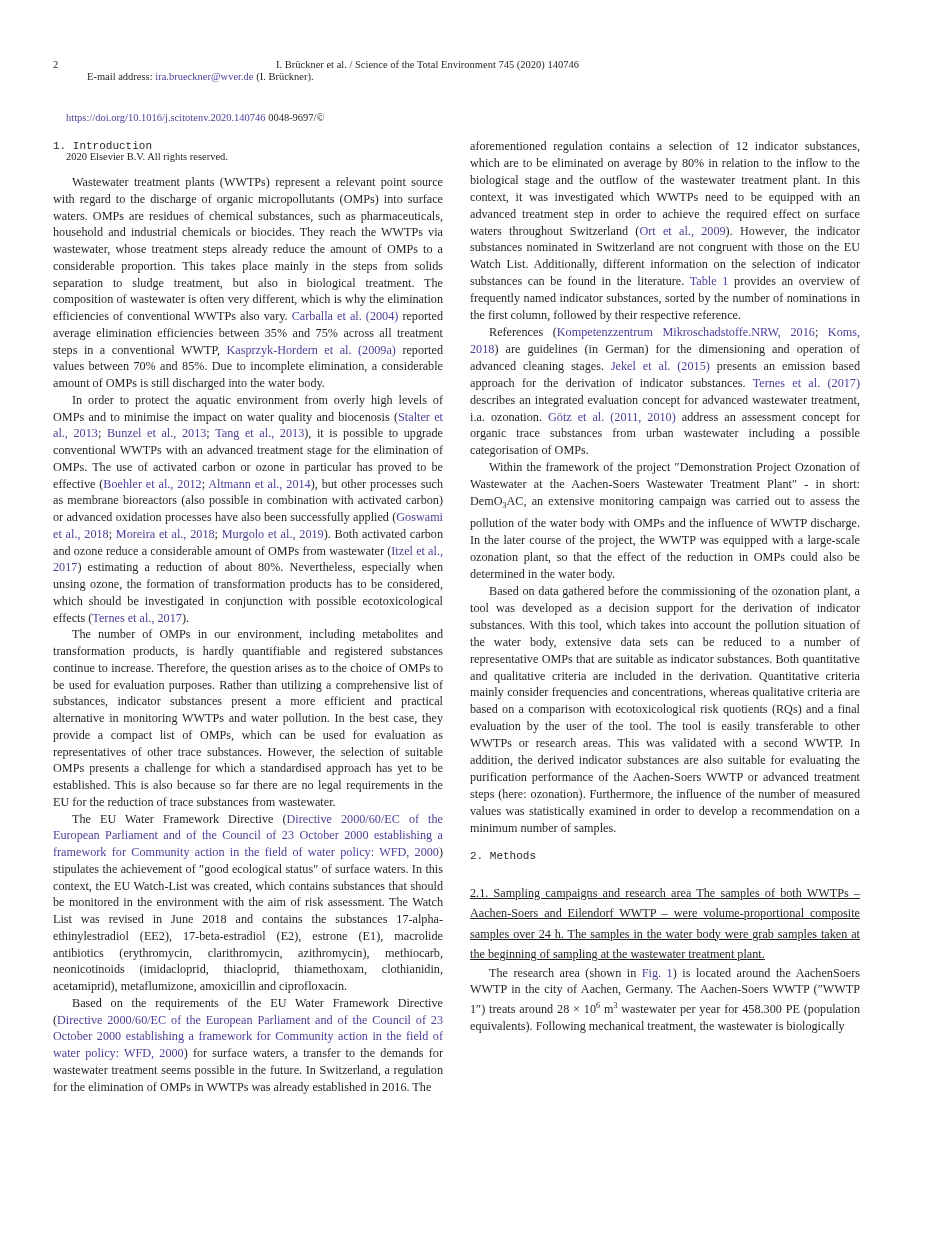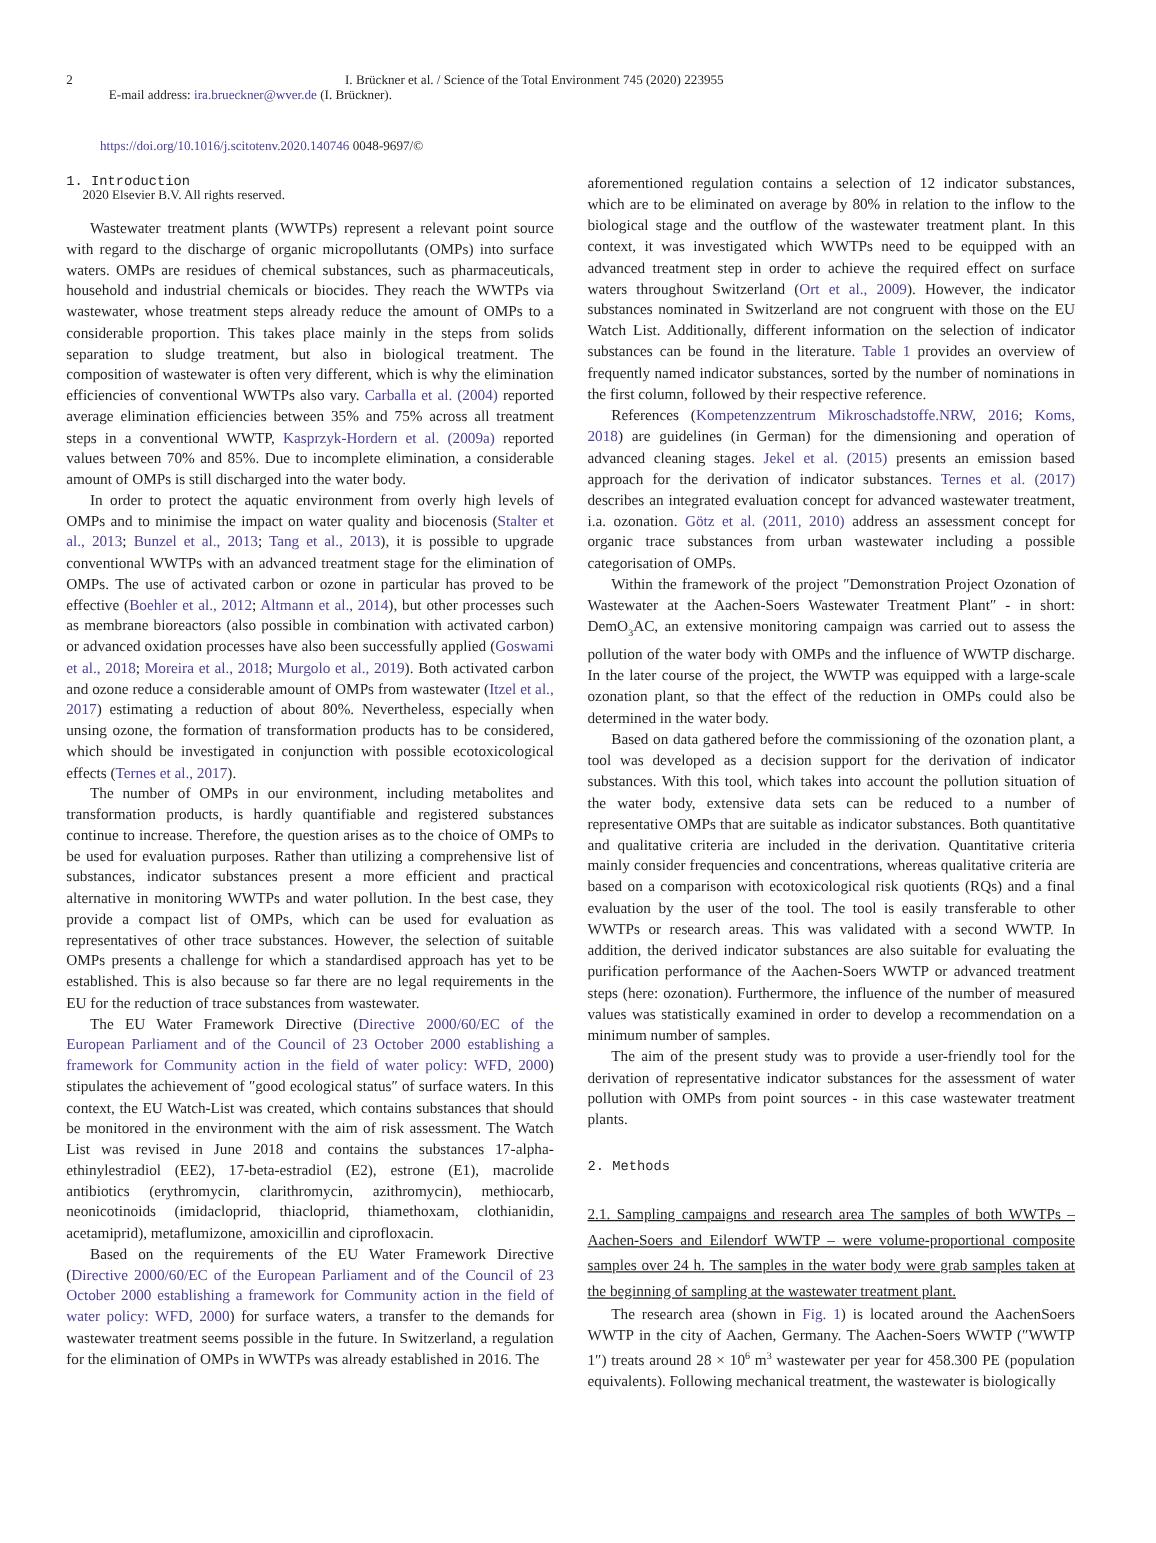--- a/index.html
+++ b/index.html
@@ -12,40 +12,39 @@
   .col p { margin:0; text-indent:19px; }
   #left { left:53px; top:174px; width:390px; line-height:16.75px; }
   #right { left:470px; top:138px; width:390px; line-height:16.9px; }
   .heading { font-family:Liberation Mono, monospace; font-size:11px; }
   #right .noindent { text-indent:0; }
 </style>
 </head>
 <body>
 
 <div class="abs small" style="left:53px;top:58px;">2</div>
-<div class="abs small" style="left:276px;top:58px;">I. Brückner et al. / Science of the Total Environment 745 (2020) 223955</div>
+<div class="abs small" style="left:276px;top:58px;">I. Brückner et al. / Science of the Total Environment 745 (2020) 140746</div>
 <div class="abs small" style="left:87px;top:70px;">
   <span>E-mail address: </span><span class="link">ira.brueckner@wver.de</span><span> (I. Brückner).</span>
 </div>
-<div class="abs small" style="left:80px;top:111px;">
+<div class="abs small" style="left:66px;top:111px;">
   <span class="link">https://doi.org/10.1016/j.scitotenv.2020.140746</span><span> 0048-9697/©</span>
 </div>
 <div class="abs small" style="left:66px;top:124px;margin-top:26px;">2020 Elsevier B.V. All rights reserved.</div>
 <div class="abs heading" style="left:53px;top:140px;">1. Introduction</div>
 
 <div id="left" class="col">
   <p><span>Wastewater treatment plants (WWTPs) represent a relevant point source with regard to the discharge of organic micropollutants (OMPs) into surface waters. OMPs are residues of chemical substances, such as pharmaceuticals, household and industrial chemicals or biocides. They reach the WWTPs via wastewater, whose treatment steps already reduce the amount of OMPs to a considerable proportion. This takes place mainly in the steps from solids separation to sludge treatment, but also in biological treatment. The composition of wastewater is often very different, which is why the elimination efficiencies of conventional WWTPs also vary. </span><span class="link">Carballa et al. (2004)</span><span> reported average elimination efficiencies between 35% and 75% across all treatment steps in a conventional WWTP, </span><span class="link">Kasprzyk-Hordern et al. (2009a)</span><span> reported values between 70% and 85%. Due to incomplete elimination, a considerable amount of OMPs is still discharged into the water body.</span></p>
   <p><span>In order to protect the aquatic environment from overly high levels of OMPs and to minimise the impact on water quality and biocenosis (</span><span class="link">Stalter et al., 2013</span><span>; </span><span class="link">Bunzel et al., 2013</span><span>; </span><span class="link">Tang et al., 2013</span><span>), it is possible to upgrade conventional WWTPs with an advanced treatment stage for the elimination of OMPs. The use of activated carbon or ozone in particular has proved to be effective (</span><span class="link">Boehler et al., 2012</span><span>; </span><span class="link">Altmann et al., 2014</span><span>), but other processes such as membrane bioreactors (also possible in combination with activated carbon) or advanced oxidation processes have also been successfully applied (</span><span class="link">Goswami et al., 2018</span><span>; </span><span class="link">Moreira et al., 2018</span><span>; </span><span class="link">Murgolo et al., 2019</span><span>). Both activated carbon and ozone reduce a considerable amount of OMPs from wastewater (</span><span class="link">Itzel et al., 2017</span><span>) estimating a reduction of about 80%. Nevertheless, especially when unsing ozone, the formation of transformation products has to be considered, which should be investigated in conjunction with possible ecotoxicological effects (</span><span class="link">Ternes et al., 2017</span><span>).</span></p>
   <p>The number of OMPs in our environment, including metabolites and transformation products, is hardly quantifiable and registered substances continue to increase. Therefore, the question arises as to the choice of OMPs to be used for evaluation purposes. Rather than utilizing a comprehensive list of substances, indicator substances present a more efficient and practical alternative in monitoring WWTPs and water pollution. In the best case, they provide a compact list of OMPs, which can be used for evaluation as representatives of other trace substances. However, the selection of suitable OMPs presents a challenge for which a standardised approach has yet to be established. This is also because so far there are no legal requirements in the EU for the reduction of trace substances from wastewater.</p>
   <p><span>The EU Water Framework Directive (</span><span class="link">Directive 2000/60/EC of the European Parliament and of the Council of 23 October 2000 establishing a framework for Community action in the field of water policy: WFD, 2000</span><span>) stipulates the achievement of ″good ecological status″ of surface waters. In this context, the EU Watch-List was created, which contains substances that should be monitored in the environment with the aim of risk assessment. The Watch List was revised in June 2018 and contains the substances 17-alpha-ethinylestradiol (EE2), 17-beta-estradiol (E2), estrone (E1), macrolide antibiotics (erythromycin, clarithromycin, azithromycin), methiocarb, neonicotinoids (imidacloprid, thiacloprid, thiamethoxam, clothianidin, acetamiprid), metaflumizone, amoxicillin and ciprofloxacin.</span></p>
   <p><span>Based on the requirements of the EU Water Framework Directive (</span><span class="link">Directive 2000/60/EC of the European Parliament and of the Council of 23 October 2000 establishing a framework for Community action in the field of water policy: WFD, 2000</span><span>) for surface waters, a transfer to the demands for wastewater treatment seems possible in the future. In Switzerland, a regulation for the elimination of OMPs in WWTPs was already established in 2016. The</span></p>
 </div>
 
 <div id="right" class="col">
   <p class="noindent"><span>aforementioned regulation contains a selection of 12 indicator substances, which are to be eliminated on average by 80% in relation to the inflow to the biological stage and the outflow of the wastewater treatment plant. In this context, it was investigated which WWTPs need to be equipped with an advanced treatment step in order to achieve the required effect on surface waters throughout Switzerland (</span><span class="link">Ort et al., 2009</span><span>). However, the indicator substances nominated in Switzerland are not congruent with those on the EU Watch List. Additionally, different information on the selection of indicator substances can be found in the literature. </span><span class="link">Table 1</span><span> provides an overview of frequently named indicator substances, sorted by the number of nominations in the first column, followed by their respective reference.</span></p>
   <p><span>References (</span><span class="link">Kompetenzzentrum Mikroschadstoffe.NRW, 2016</span><span>; </span><span class="link">Koms, 2018</span><span>) are guidelines (in German) for the dimensioning and operation of advanced cleaning stages. </span><span class="link">Jekel et al. (2015)</span><span> presents an emission based approach for the derivation of indicator substances. </span><span class="link">Ternes et al. (2017)</span><span> describes an integrated evaluation concept for advanced wastewater treatment, i.a. ozonation. </span><span class="link">Götz et al. (2011, 2010)</span><span> address an assessment concept for organic trace substances from urban wastewater including a possible categorisation of OMPs.</span></p>
   <p><span>Within the framework of the project ″Demonstration Project Ozonation of Wastewater at the Aachen-Soers Wastewater Treatment Plant″ - in short: DemO</span><sub style="font-size:8px;">3</sub><span>AC, an extensive monitoring campaign was carried out to assess the pollution of the water body with OMPs and the influence of WWTP discharge. In the later course of the project, the WWTP was equipped with a large-scale ozonation plant, so that the effect of the reduction in OMPs could also be determined in the water body.</span></p>
   <p>Based on data gathered before the commissioning of the ozonation plant, a tool was developed as a decision support for the derivation of indicator substances. With this tool, which takes into account the pollution situation of the water body, extensive data sets can be reduced to a number of representative OMPs that are suitable as indicator substances. Both quantitative and qualitative criteria are included in the derivation. Quantitative criteria mainly consider frequencies and concentrations, whereas qualitative criteria are based on a comparison with ecotoxicological risk quotients (RQs) and a final evaluation by the user of the tool. The tool is easily transferable to other WWTPs or research areas. This was validated with a second WWTP. In addition, the derived indicator substances are also suitable for evaluating the purification performance of the Aachen-Soers WWTP or advanced treatment steps (here: ozonation). Furthermore, the influence of the number of measured values was statistically examined in order to develop a recommendation on a minimum number of samples.</p>
-  <p>The aim of the present study was to provide a user-friendly tool for the derivation of representative indicator substances for the assessment of water pollution with OMPs from point sources - in this case wastewater treatment plants.</p>
-  <p class="noindent heading" style="margin-top:22px;margin-bottom:18px;">2. Methods</p>
+  <p class="noindent heading" style="margin-top:11px;margin-bottom:18px;">2. Methods</p>
   <p class="noindent" style="line-height:20.5px;text-decoration:underline;">2.1. Sampling campaigns and research area The samples of both WWTPs – Aachen-Soers and Eilendorf WWTP – were volume-proportional composite samples over 24 h. The samples in the water body were grab samples taken at the beginning of sampling at the wastewater treatment plant.</p>
   <p><span>The research area (shown in </span><span class="link">Fig. 1</span><span>) is located around the AachenSoers WWTP in the city of Aachen, Germany. The Aachen-Soers WWTP (″WWTP 1″) treats around 28 × 10</span><sup style="font-size:8px;">6</sup><span> m</span><sup style="font-size:8px;">3</sup><span> wastewater per year for 458.300 PE (population equivalents). Following mechanical treatment, the wastewater is biologically</span></p>
 </div>
 
 </body></html>

